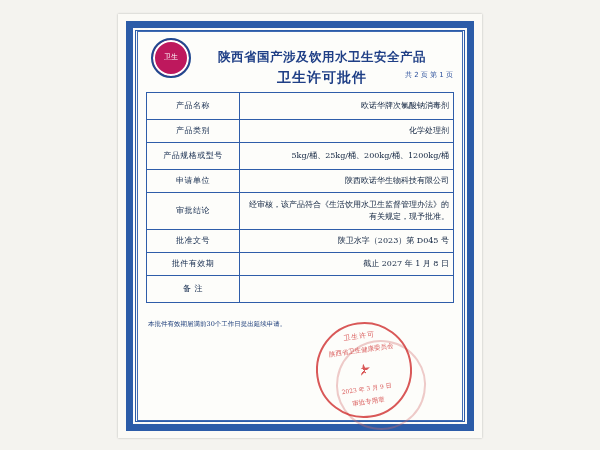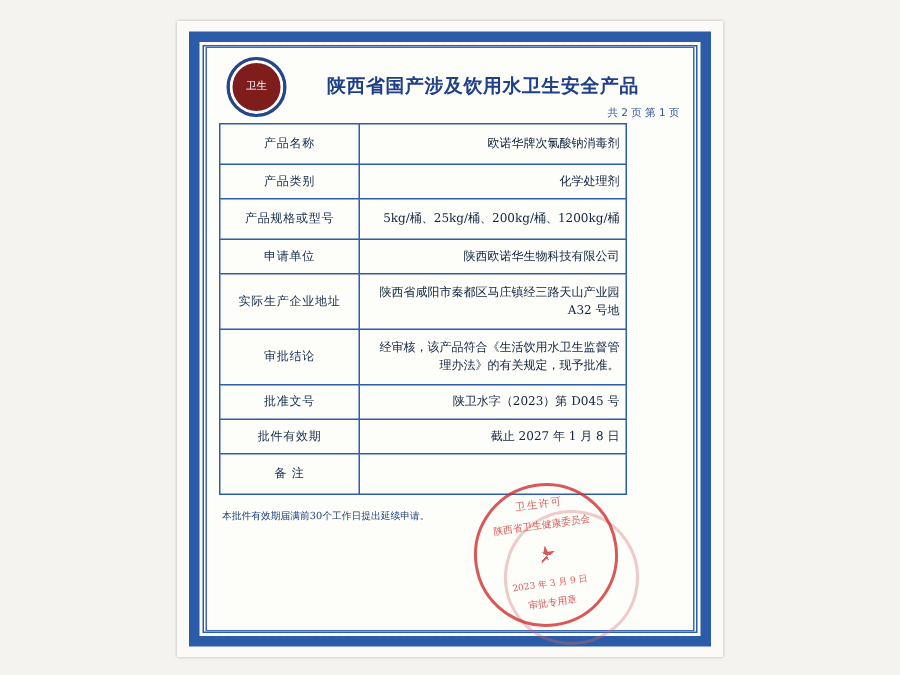--- a/index.html
+++ b/index.html
@@ -70,21 +70,21 @@
     height: 44px;
   }
   .seal-emblem {
     position: absolute;
     left: 8px;
     top: 2px;
     width: 36px;
     height: 36px;
     border-radius: 50%;
     border: 2px solid #21488f;
-    background: #7f1d1d;
+    background: #be185d;
     display: flex;
     align-items: center;
     justify-content: center;
     color: #ffffff;
     font-size: 7px;
     line-height: 1.05;
     text-align: center;
     font-family: "DejaVu Serif", serif;
     box-shadow: inset 0 0 0 2px #ffffff;
   }
@@ -113,22 +113,22 @@
     position: absolute;
     right: 4px;
     top: 34px;
     font-size: 7px;
     color: #2a4f9b;
   }
   
   .doc-table {
     position: absolute;
     left: 146px;
-    top: 82px;
-    width: 272px;
+    top: 92px;
+    width: 308px;
     border-collapse: collapse;
     table-layout: fixed;
     font-family: "DejaVu Serif", serif;
   }
   .doc-table td {
     border: 1px solid #2f5da9;
     padding: 3px 4px;
     font-size: 8px;
     color: #10233f;
     line-height: 1.45;
@@ -145,21 +145,21 @@
     text-align: right;
     padding-left: 6px;
   }
   .row-tall td { height: 26px; }
   .row-xtall td { height: 30px; }
   .row-short td { height: 16px; }
   .row-med td { height: 20px; }
   .footnote {
     position: absolute;
     left: 148px;
-    top: 340px;
+    top: 320px;
     width: 300px;
     font-size: 6.5px;
     color: #20407c;
     font-family: "DejaVu Serif", serif;
   }
   
   .stamp {
     position: absolute;
     left: 316px;
     top: 322px;
@@ -237,20 +237,21 @@
 <div class="page">
 
   <div class="paper"></div>
   <div class="frame-outer"></div>
   <div class="frame-inner"></div>
 
   <div class="header">
     <div class="seal-emblem">卫生</div>
     <div class="title-block">
       <div class="title-line1">陕西省国产涉及饮用水卫生安全产品</div>
+      <div class="title-line2">卫生许可批件</div>
     </div>
     <div class="page-count">共 2 页 第 1 页</div>
   </div>
 
   <table class="doc-table">
     <tbody>
       <tr class="row-med">
         <td class="label">产品名称</td>
         <td class="value">欧诺华牌次氯酸钠消毒剂</td>
       </tr>
@@ -258,24 +259,20 @@
         <td class="label">产品类别</td>
         <td class="value">化学处理剂</td>
       </tr>
       <tr class="row-med">
         <td class="label">产品规格或型号</td>
         <td class="value">5kg/桶、25kg/桶、200kg/桶、1200kg/桶</td>
       </tr>
       <tr class="row-short">
         <td class="label">申请单位</td>
         <td class="value">陕西欧诺华生物科技有限公司</td>
-      </tr>
-      <tr class="row-xtall">
-        <td class="label">实际生产企业地址</td>
-        <td class="value">陕西省咸阳市秦都区马庄镇经三路天山产业园 A32 号地</td>
       </tr>
       <tr class="row-xtall">
         <td class="label">审批结论</td>
         <td class="value">经审核，该产品符合《生活饮用水卫生监督管理办法》的有关规定，现予批准。</td>
       </tr>
       <tr class="row-short">
         <td class="label">批准文号</td>
         <td class="value">陕卫水字（2023）第 D045 号</td>
       </tr>
       <tr class="row-short">

